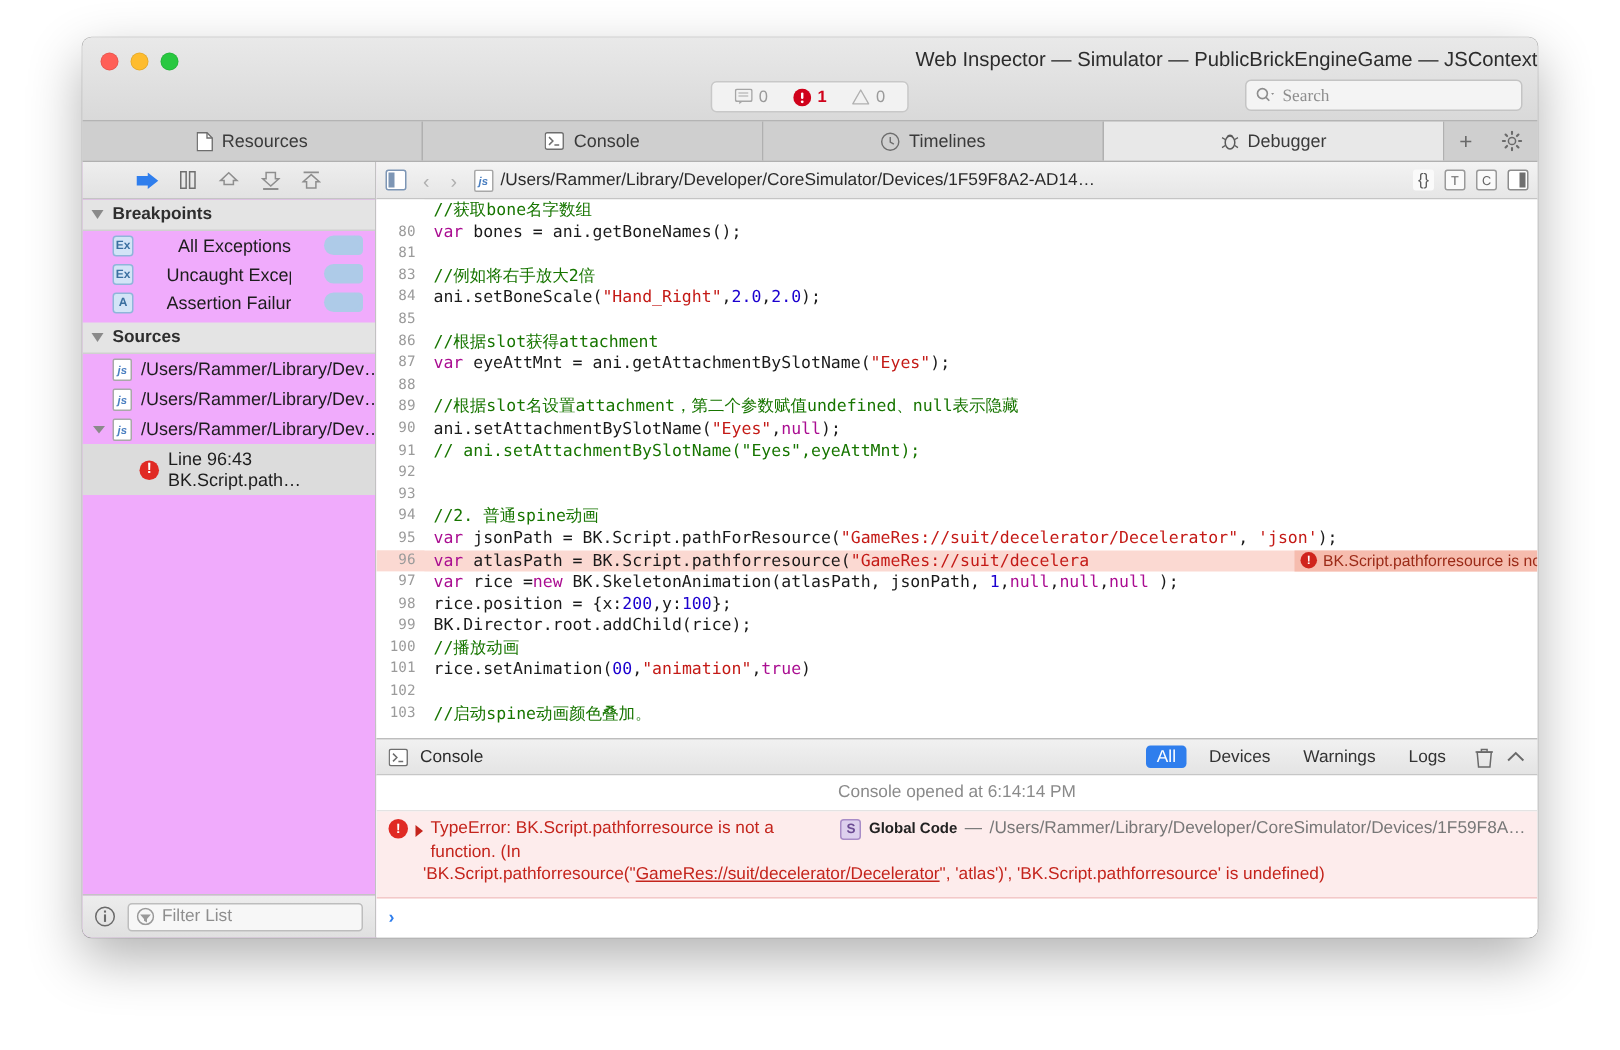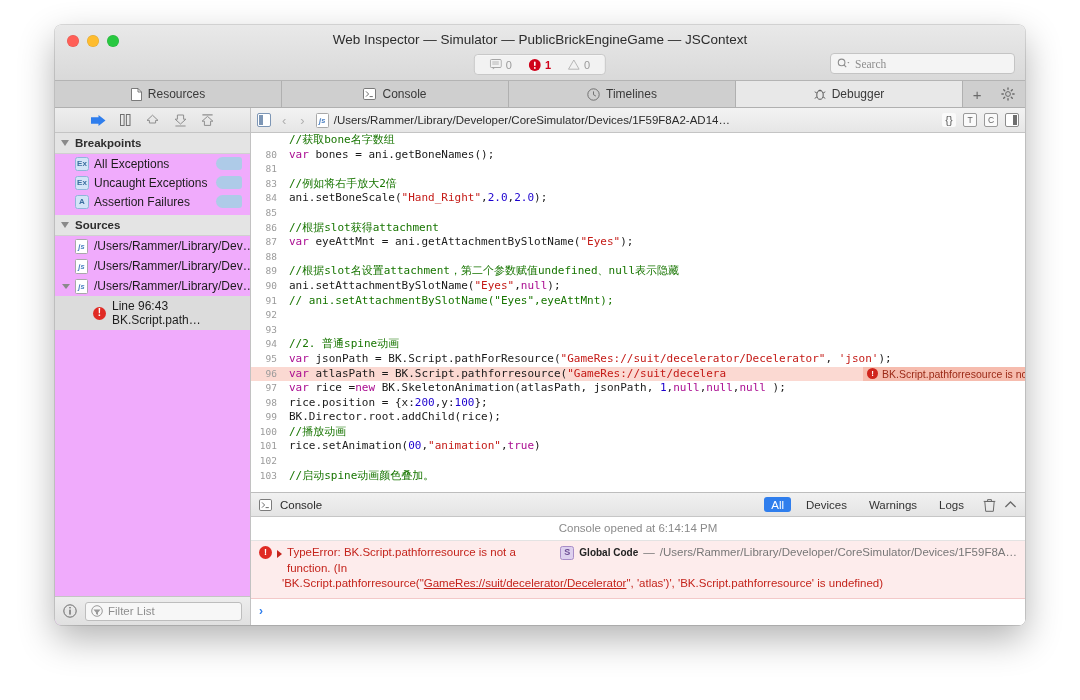--- a/index.html
+++ b/index.html
@@ -33,21 +33,21 @@
     flex: 0 0 auto;
   }
   .traffic { position: absolute; left: 12px; top: 10px; display: flex; gap: 8px; }
   .light { width: 12px; height: 12px; border-radius: 50%; }
   .light.red    { background: #ff5f57; box-shadow: inset 0 0 0 0.5px rgba(0,0,0,.12); }
   .light.yellow { background: #febc2e; box-shadow: inset 0 0 0 0.5px rgba(0,0,0,.12); }
   .light.green  { background: #28c840; box-shadow: inset 0 0 0 0.5px rgba(0,0,0,.12); }
 
   .win-title {
     position: absolute; left: 0; right: 0; top: 7px;
-    text-align: center;
+    text-align: right;
     font-size: 13.5px; color: #2c2c2c;
   }
 
   
   .status-pill {
     position: absolute; left: 50%; transform: translateX(-50%);
     top: 29px;
     height: 21px;
     background: #f2f2f2;
     border: 1px solid #c8c8c8;
@@ -130,23 +130,24 @@
   .disc { width: 0; height: 0;
     border-left: 4.5px solid transparent;
     border-right: 4.5px solid transparent;
     border-top: 6px solid #8a8a8a;
     margin-right: 1px;
   }
 
   .bp-row {
     display: flex; align-items: center;
     padding: 2.5px 8px 2.5px 20px;
-    gap: 5px;
+    gap: 22px;
     font-size: 12px; color: #1d1d1d;
     position: relative;
+    text-align: right;
   }
   .bp-badge {
     width: 14px; height: 14px; border-radius: 2.5px;
     background: #d3e4f7;
     border: 1px solid #8fb6da;
     color: #3b6fa0;
     font-size: 8px; font-weight: bold;
     display: flex; align-items: center; justify-content: center;
     flex: 0 0 auto;
   }

